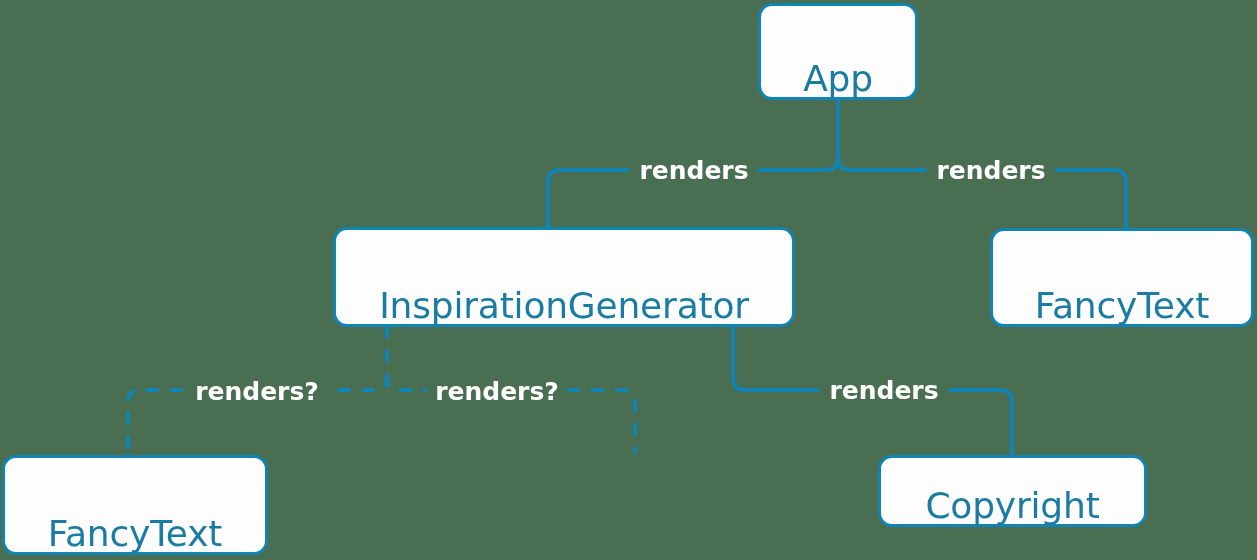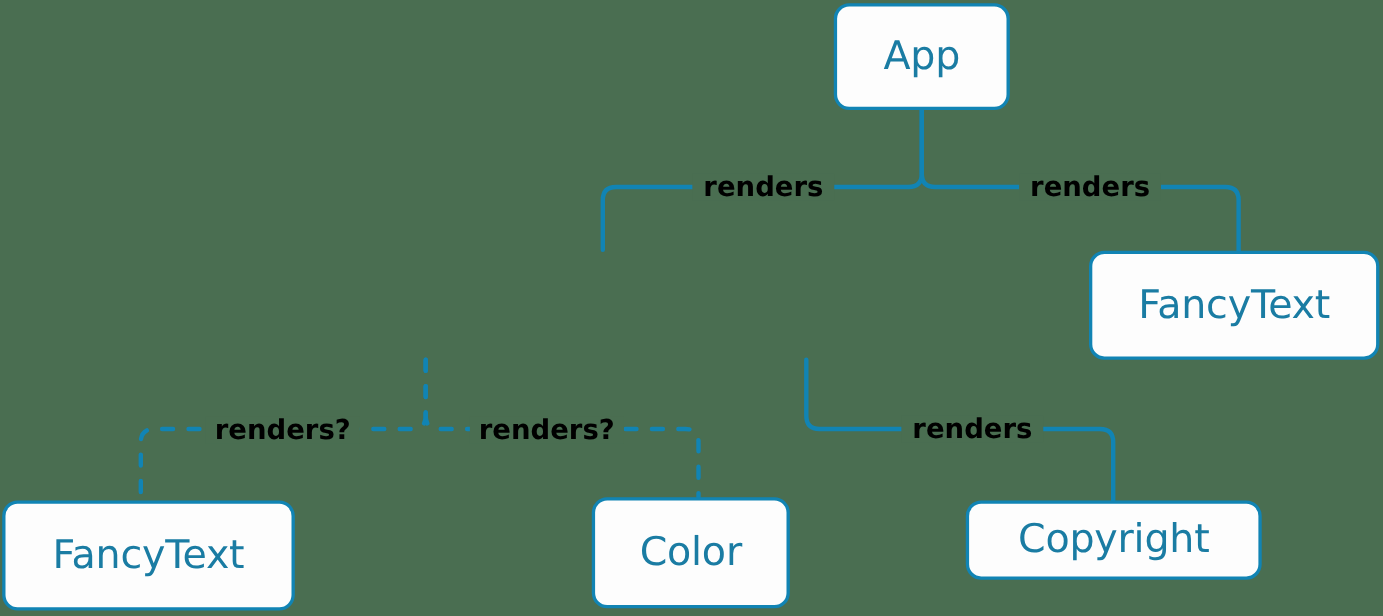--- a/index.html
+++ b/index.html
@@ -25,31 +25,31 @@
     width: 1257px;
     height: 560px;
   }
   .node {
     position: absolute;
     background: #fdfdfd;
     border: 3px solid #1184b4;
     border-radius: 14px;
     box-sizing: border-box;
     display: flex;
-    align-items: center;
+    align-items: flex-end;
     justify-content: center;
     color: #1a7ca3;
     font-size: 36px;
     letter-spacing: -0.2px;
     line-height: 1;
     white-space: nowrap;
   }
   .edge-label {
     position: absolute;
-    color: #000000;
+    color: #ffffff;
     font-size: 25px;
     font-weight: 600;
     line-height: 1;
     white-space: nowrap;
     transform: translate(-50%, -50%);
   }
 </style>
 </head>
 <body>
 
@@ -64,32 +64,32 @@
 
     <path d="M 387 327 L 387 378 Q 387 390 375 390 L 140 390 Q 128 390 128 402 L 128 455" fill="none" stroke="#1184b4" stroke-width="4" stroke-linecap="round" stroke-dasharray="10 14"></path>
 
     <path d="M 387 327 L 387 378 Q 387 390 399 390 L 623 390 Q 635 390 635 402 L 635 452" fill="none" stroke="#1184b4" stroke-width="4" stroke-linecap="round" stroke-dasharray="10 14"></path>
   </svg>
 
   <div class="node" style="left:758px; top:3px; width:160px; height:97px;">
     <span>App</span>
   </div>
 
+  <div class="node" style="left:333px; top:227px; width:462px; height:100px;">
+    <span>InspirationGenerator</span>
+  </div>
 
   <div class="node" style="left:990px; top:228px; width:264px; height:99px;">
     <span>FancyText</span>
   </div>
 
   <div class="node" style="left:2px; top:455px; width:266px; height:100px;">
     <span>FancyText</span>
   </div>
 
-  <div class="node" style="left:538px; top:452px; width:180px; height:101px;">
-    <span>Color</span>
-  </div>
 
   <div class="node" style="left:878px; top:455px; width:269px; height:72px;">
     <span>Copyright</span>
   </div>
 
   <div class="edge-label" style="left:694px; top:170px; background:#4a6e51; padding:0 10px;">renders</div>
 
   <div class="edge-label" style="left:991px; top:170px; background:#4a6e51; padding:0 10px;">renders</div>
 
   <div class="edge-label" style="left:257px; top:391px; background:#4a6e51; padding:0 8px;">renders?</div>

